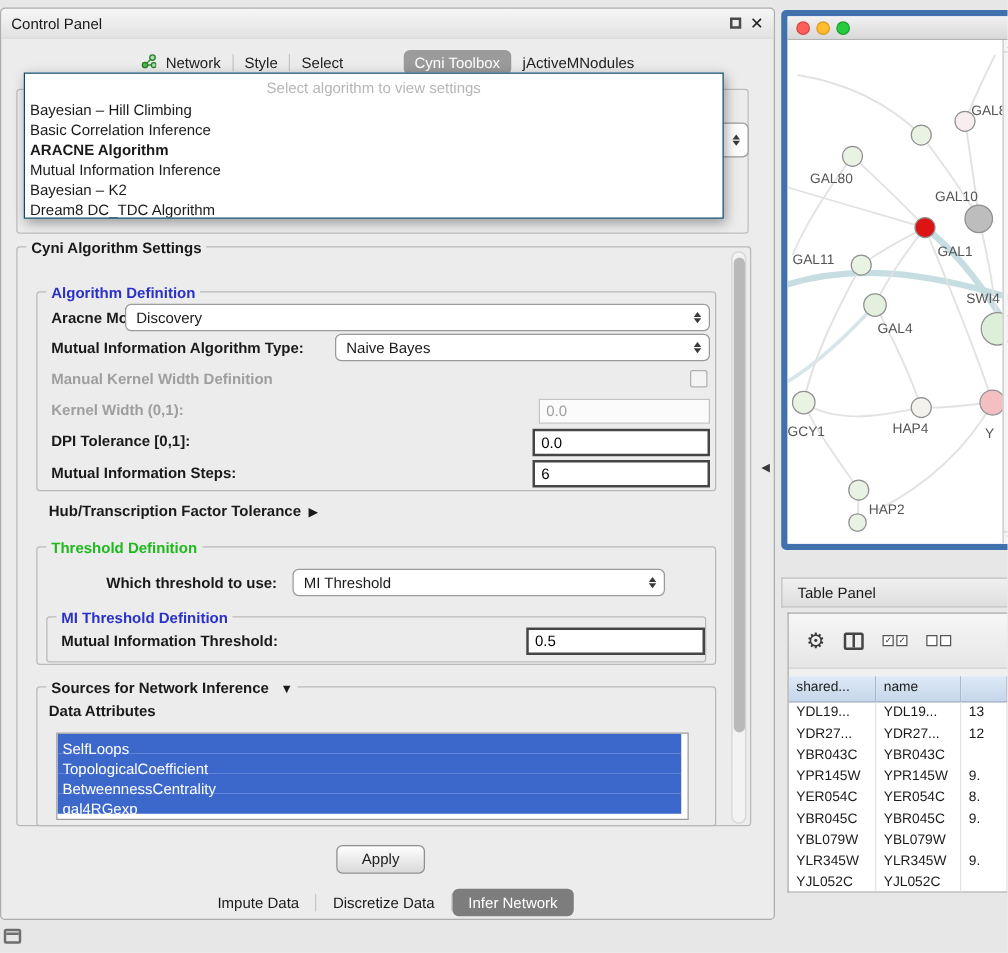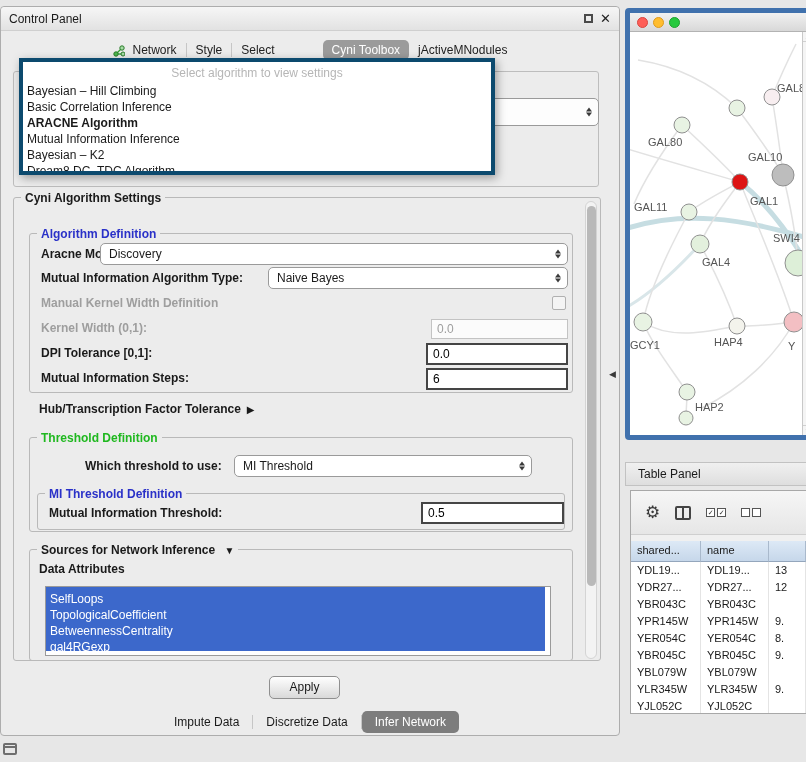--- a/index.html
+++ b/index.html
@@ -8,33 +8,33 @@
   #root { position:absolute; left:0; top:0; width:806px; height:762px; overflow:hidden; }
 
   
   .control-panel { position:absolute; left:0; top:6px; width:620px; height:730px; background:#ececec; border:1px solid #adadad; border-radius:4px; }
   .cp-titlebar { position:absolute; left:0; top:0; right:0; height:24px; background:linear-gradient(#f6f6f6,#e2e2e2); border-bottom:1px solid #cfcfcf; border-radius:4px 4px 0 0; }
   .cp-title { position:absolute; left:8px; top:0; line-height:24px; color:#1a1a1a; }
   .cp-float { position:absolute; right:26px; top:7px; width:9px; height:9px; border:2px solid #4a4a4a; background:transparent; }
   .cp-close { position:absolute; right:8px; top:0; line-height:24px; font-weight:bold; color:#222; font-size:13px; cursor:default; }
 
   .cp-tabs { position:absolute; left:0; right:0; top:32px; height:22px; display:flex; justify-content:center; align-items:center; }
-  .tab { padding:3px 9px; color:#222; white-space:nowrap; display:flex; align-items:flex-end; gap:8px; }
+  .tab { padding:3px 9px; color:#222; white-space:nowrap; display:flex; align-items:flex-start; gap:8px; }
   .tab.selected { background:var(--tab_selected,#9b9b9b); color:#fff; border-radius:5px;margin-left:39px; }
   .tabsep { width:1px; height:14px; background:#c6c6c6; }
 
   
   .hidden-gbox { position:absolute; left:12px; top:64px; width:586px; height:116px; border:1px solid #bdbdbd; border-radius:3px; }
   .hidden-combo { position:absolute; left:20px; top:91px; width:578px; height:28px; background:#fdfdfd; border:1px solid #9a9a9a; border-radius:5px; }
   .combo-arrows { position:absolute; right:6px; top:50%; transform:translateY(-50%); display:flex; flex-direction:column; align-items:center; gap:1px; }
   .arr-up { width:0; height:0; border-left:3.5px solid transparent; border-right:3.5px solid transparent; border-bottom:4px solid #3a3a3a; }
   .arr-dn { width:0; height:0; border-left:3.5px solid transparent; border-right:3.5px solid transparent; border-top:4px solid #3a3a3a; }
 
   
-  .popup { position:absolute; left:18px; top:51px; width:476px; height:117px; background:#fff; border:4px solid #0c4a6e; box-shadow:2px 3px 9px rgba(0,0,0,.35); z-index:10; overflow:hidden; }
+  .popup { position:absolute; left:18px; top:51px; width:560px; height:117px; background:#fff; border:1px solid #0c4a6e; box-shadow:2px 3px 9px rgba(0,0,0,.35); z-index:10; overflow:hidden; }
   .popup-ph { color:#b6b6b6; text-align:center; padding:4px 0 3px 0; }
   .popup-item { height:16px; line-height:16px; padding:0 4px; white-space:nowrap; }
   .popup-item.selected { font-weight:bold; }
 
   
   .gbox { position:absolute; border:1px solid #b9b9b9; border-radius:3px; }
   .glabel { position:absolute; background:#ececec; padding:0 4px; font-weight:bold; white-space:nowrap; }
   .glabel.blue { color:var(--accent_blue,#2a31c8); }
   .glabel.green { color:var(--accent_green,#1fb81f); }
 

